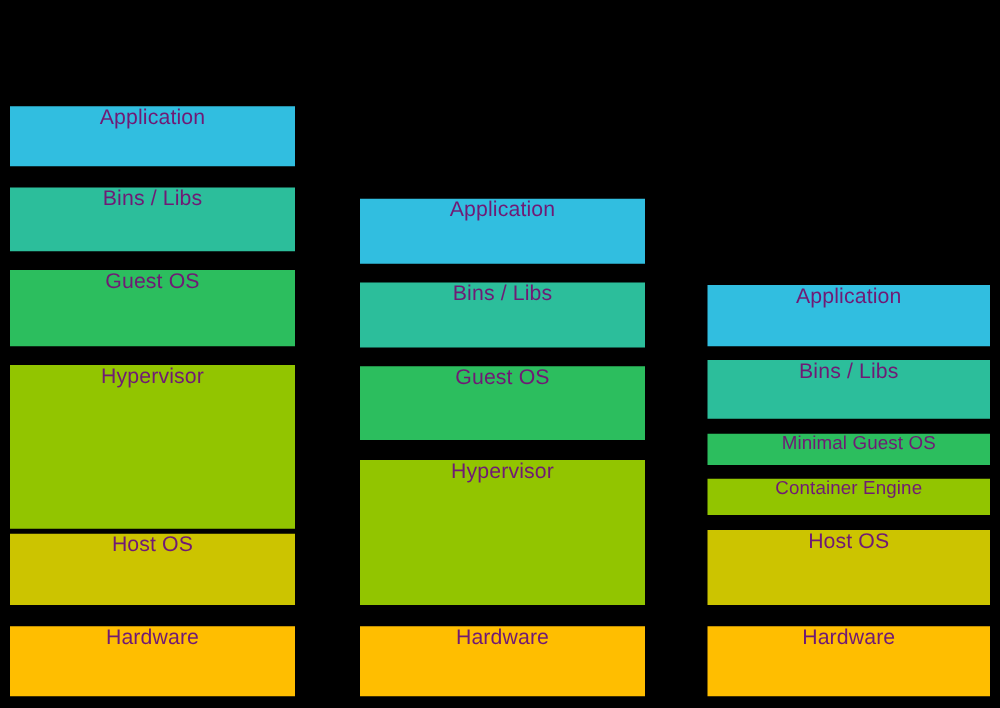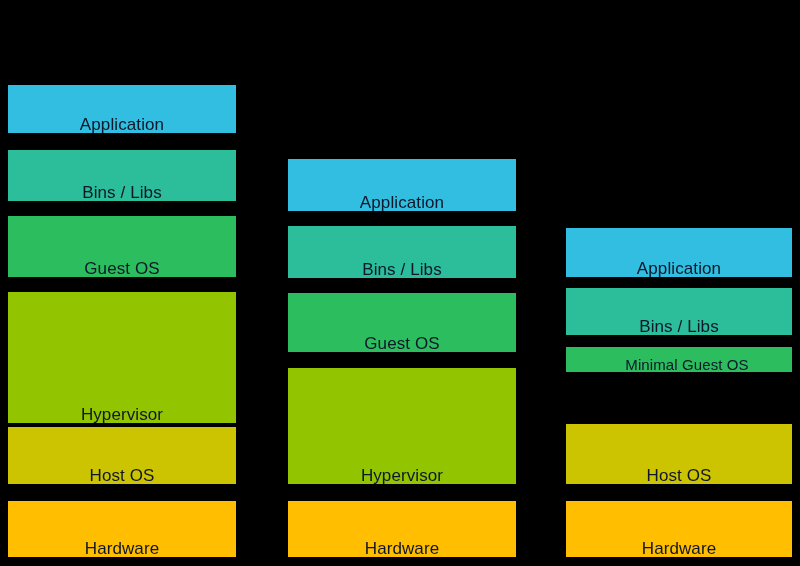--- a/index.html
+++ b/index.html
@@ -14,24 +14,24 @@
     background: #000000;
     overflow: hidden;
     font-family: "Liberation Sans", sans-serif;
   }
   .stack {
     position: absolute;
   }
   .layer-box {
     position: absolute;
     display: flex;
-    align-items: flex-end;
+    align-items: flex-start;
     justify-content: center;
     box-sizing: border-box;
-    color: #0f172a;
+    color: #701a75;
     font-size: 17px;
     font-weight: 400;
     line-height: 1;
     letter-spacing: 0.1px;
     text-align: center;
     white-space: nowrap;
   }
   .layer-box.small-label {
     font-size: 15px;
   }
@@ -80,20 +80,23 @@
     <div class="stack" style="left: 566px; top: 0px; width: 226px; height: 566px;">
       <div class="layer-box" style="left: 0px; top: 228px; width: 226px; height: 49px; background: rgb(49, 190, 224);">
         <span>Application</span>
       </div>
       <div class="layer-box" style="left: 0px; top: 288px; width: 226px; height: 47px; background: rgb(44, 190, 155);">
         <span>Bins / Libs</span>
       </div>
       <div class="layer-box small-label" style="left: 0px; top: 347px; width: 226px; height: 25px; background: rgb(44, 190, 94); padding-left: 16px;">
         <span>Minimal Guest OS</span>
       </div>
+      <div class="layer-box small-label" style="left: 0px; top: 383px; width: 226px; height: 29px; background: rgb(146, 197, 0);">
+        <span>Container Engine</span>
+      </div>
       <div class="layer-box" style="left: 0px; top: 424px; width: 226px; height: 60px; background: rgb(204, 196, 0);">
         <span>Host OS</span>
       </div>
       <div class="layer-box" style="left: 0px; top: 501px; width: 226px; height: 56px; background: rgb(255, 190, 0);">
         <span>Hardware</span>
       </div>
     </div>
   </div>
 
 </body></html>

